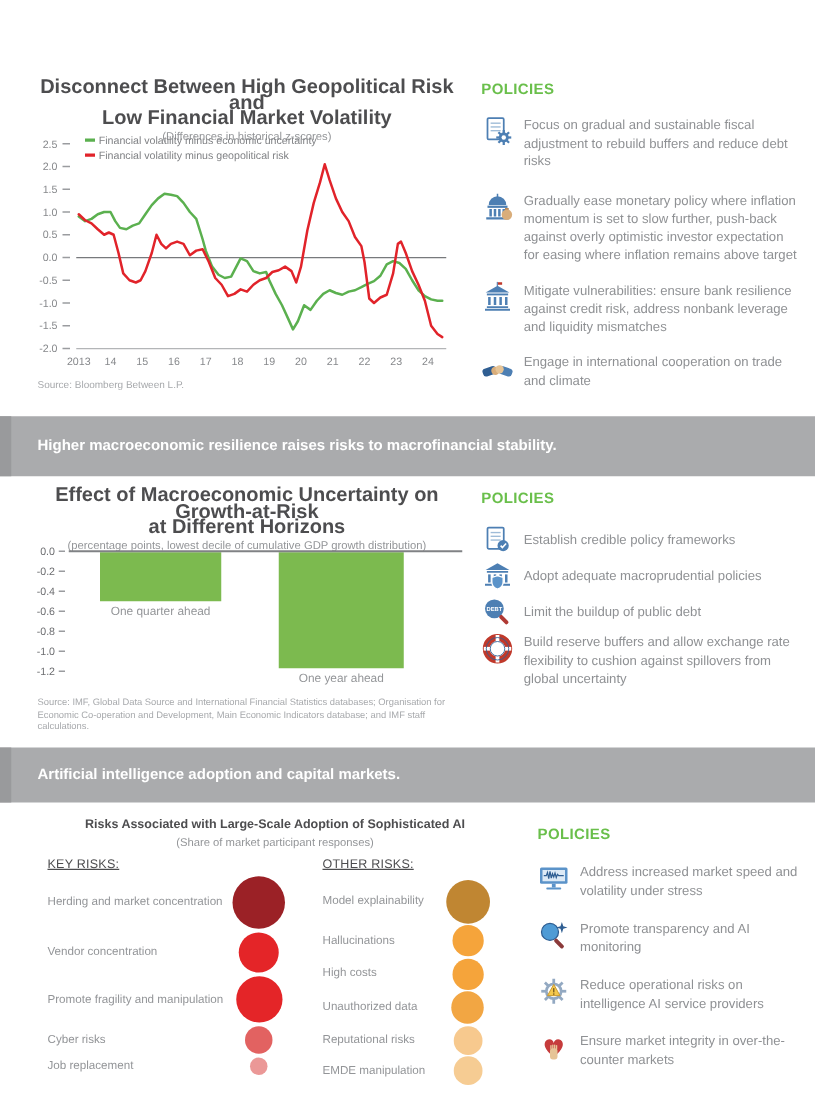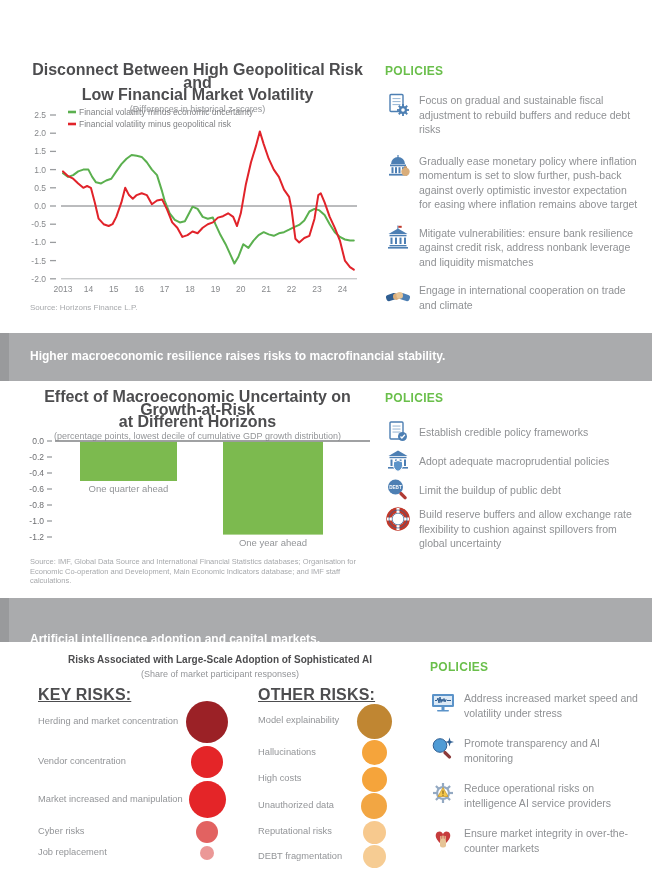--- a/index.html
+++ b/index.html
@@ -4,21 +4,21 @@
 <style>
   html,body{margin:0;padding:0;background:#fff;}
   .page{position:relative;width:652px;height:881px;background:#fff;overflow:hidden;
         font-family:"Liberation Sans",sans-serif;}
   .banner{position:absolute;left:0;width:652px;background:#aaabad;color:#fff;
           font-size:12px;font-weight:600;line-height:15px;box-sizing:border-box;}
   .banner .strip{position:absolute;left:0;top:0;bottom:0;width:9px;background:#999a9c;}
   .banner .banner-text{position:absolute;left:30px;right:20px;}
   .banner1{top:0;height:44px;}   .banner1 .banner-text{top:8px;}
   .banner2{top:333px;height:48px;}.banner2 .banner-text{top:16px;}
-  .banner3{top:598px;height:44px;}.banner3 .banner-text{top:14px;margin-top:20px;}
+  .banner3{top:598px;height:44px;}.banner3 .banner-text{top:14px;}
 
   .chart-title{font-weight:bold;font-size:16px;color:#4d4d4f;line-height:12.5px;text-align:center;}
   .chart-subtitle{font-size:9px;color:#939598;text-align:center;margin-top:2px;}
   .chart1-head{position:absolute;top:64px;left:25px;width:345px;}
   .chart2-head{position:absolute;top:391px;left:25px;width:345px;}
   .chart3-head{position:absolute;top:654px;left:25px;width:390px;}
   .chart3-head .chart-title{white-space:nowrap;font-size:10px;}
 
   #chart1-svg{position:absolute;top:105px;left:25px;}
   #chart2-svg{position:absolute;top:430px;left:25px;}
@@ -34,21 +34,21 @@
   .policies3 .policies-heading{margin-bottom:16px;}
   .policy-item{display:flex;align-items:flex-start;margin-bottom:13px;}
   .policy-icon{flex:0 0 26px;width:26px;height:26px;margin-right:8px;}
   .policy-icon svg{width:26px;height:26px;display:block;}
   .policy-text{font-size:10.5px;line-height:14.5px;color:#8f9194;padding-top:1px;}
   .policies1 .policy-item:nth-child(2){margin-bottom:16px;}
   .policies2 .policy-item{margin-bottom:3px;align-items:center;}
   .policies2 .policy-item:last-child{align-items:flex-start;}
   .policies3 .policy-item{margin-bottom:15px;}
 
-  .risk-col-heading{position:absolute;top:686px;font-size:16px;font-weight:bold;color:#4d4d4f;
+  .risk-col-heading{position:absolute;top:686px;font-size:10px;font-weight:normal;color:#4d4d4f;
                     text-decoration:underline;letter-spacing:.2px;}
   .risk-col-heading.key{left:38px;}
   .risk-col-heading.other{left:258px;}
   #bubble-layer{position:absolute;top:642px;left:0;width:652px;height:239px;}
   .risk-label{position:absolute;font-size:9.3px;color:#939598;white-space:nowrap;}
   .risk-bubble{position:absolute;border-radius:50%;}
 </style>
 </head>
 <body>
 
@@ -97,21 +97,21 @@
       <text x="266.6" y="187" text-anchor="middle" font-size="8.5" fill="#87898c" font-family="Liberation Sans, sans-serif">22</text>
       <text x="292" y="187" text-anchor="middle" font-size="8.5" fill="#87898c" font-family="Liberation Sans, sans-serif">23</text>
       <text x="317.4" y="187" text-anchor="middle" font-size="8.5" fill="#87898c" font-family="Liberation Sans, sans-serif">24</text>
       <polyline points="38.0,68.2 43.1,71.9 48.2,70.1 53.2,66.4 58.3,64.6 63.4,64.6 67.2,71.9 71.0,77.3 76.1,78.4 81.2,75.5 86.3,73.7 91.3,66.4 96.4,59.1 101.5,53.7 106.6,50.0 111.7,50.8 116.7,51.9 121.8,57.3 126.9,64.6 132.0,70.1 137.1,86.4 139.6,95.5 144.7,108.3 149.8,114.8 154.8,117.4 159.9,116.3 165.0,106.5 167.5,101.7 172.6,103.9 177.7,111.9 182.8,113.7 187.9,112.6 190.4,119.2 195.5,130.1 200.6,139.2 205.6,150.1 209.4,158.5 213.3,152.0 218.3,139.2 223.4,142.9 228.5,135.6 233.6,130.1 238.7,127.2 243.7,129.4 248.8,130.8 253.9,128.3 259.0,127.2 264.1,124.7 269.1,122.1 274.2,119.9 279.3,115.6 284.4,106.5 289.5,103.9 294.5,105.4 299.6,110.1 304.7,119.2 309.8,127.2 314.9,131.9 319.9,134.5 325.0,135.6 328.8,135.6" fill="none" stroke="#5bb04f" stroke-width="2" stroke-linejoin="round" stroke-linecap="round"></polyline>
       <line x1="43" x2="51" y1="7" y2="7" stroke="#5bb04f" stroke-width="2.6"></line>
       <text x="54" y="10" font-size="8.5" fill="#808285" font-family="Liberation Sans, sans-serif">Financial volatility minus economic uncertainty</text>
       <polyline points="38.0,66.4 43.1,71.2 48.2,73.7 53.2,78.4 58.3,82.8 62.1,81.0 65.9,82.8 69.8,97.4 73.6,113.7 78.6,119.2 83.7,121.0 87.5,119.2 91.3,111.9 96.4,97.4 100.2,82.8 104.0,90.1 107.8,93.7 111.7,90.1 116.7,88.3 121.8,90.1 126.9,99.2 132.0,95.5 137.1,94.4 142.1,104.6 147.2,117.4 152.3,122.8 157.4,131.9 162.5,130.1 167.5,126.5 172.6,128.3 177.7,122.8 182.8,119.2 187.9,117.4 192.9,112.6 198.0,111.2 203.1,108.3 208.2,111.9 212.0,121.0 215.8,108.3 220.9,79.2 226.0,57.3 231.0,40.9 234.8,26.4 238.7,39.1 243.7,53.7 248.8,64.6 253.9,71.9 259.0,84.6 264.1,91.9 266.6,104.6 270.4,133.8 274.2,137.4 279.3,133.0 284.4,130.8 289.5,113.7 293.3,90.1 295.8,88.3 299.6,97.4 304.7,111.9 309.8,122.8 314.9,135.6 319.9,155.6 325.0,162.2 328.8,164.7" fill="none" stroke="#e1232a" stroke-width="2" stroke-linejoin="round" stroke-linecap="round"></polyline>
       <line x1="43" x2="51" y1="19" y2="19" stroke="#e1232a" stroke-width="2.6"></line>
       <text x="54" y="22" font-size="8.5" fill="#808285" font-family="Liberation Sans, sans-serif">Financial volatility minus geopolitical risk</text>
     </svg>
-  <div class="source source1">Source: Horizons Finance L.P.</div>
+  <div class="source source1">Source: Bloomberg Between L.P.</div>
 
   <div class="policies policies1">
     <div class="policies-heading">POLICIES</div>
     <div class="policy-item">
       <span class="policy-icon">
         <svg viewBox="0 0 26 26">
             <rect x="5" y="2.5" width="13" height="17" rx="1" fill="#fff" stroke="#4d7fb3" stroke-width="1.4"></rect>
             <rect x="7.5" y="6" width="8" height="1.1" fill="#9fbcd8"></rect>
             <rect x="7.5" y="9" width="8" height="1.1" fill="#9fbcd8"></rect>
             <rect x="7.5" y="12" width="8" height="1.1" fill="#9fbcd8"></rect>
@@ -274,37 +274,37 @@
     <div class="chart-title">Risks Associated with Large-Scale Adoption of Sophisticated AI</div>
     <div class="chart-subtitle">(Share of market participant responses)</div>
   </div>
   <div class="risk-col-heading key">KEY RISKS:</div>
   <div class="risk-col-heading other">OTHER RISKS:</div>
   <div id="bubble-layer">
       <div class="risk-label" style="left: 38px; top: 74px;">Herding and market concentration</div>
       <div class="risk-bubble" style="left: 186px; top: 59px; height: 42px; width: 42px; background: rgb(155, 33, 38);"></div>
       <div class="risk-label" style="left: 38px; top: 114px;">Vendor concentration</div>
       <div class="risk-bubble" style="left: 191px; top: 104px; height: 32px; width: 32px; background: rgb(228, 37, 40);"></div>
-      <div class="risk-label" style="left: 38px; top: 151.5px;">Market increased and manipulation</div>
+      <div class="risk-label" style="left: 38px; top: 151.5px;">Promote fragility and manipulation</div>
       <div class="risk-bubble" style="left: 188.5px; top: 139px; height: 37px; width: 37px; background: rgb(228, 37, 40);"></div>
       <div class="risk-label" style="left: 38px; top: 184px;">Cyber risks</div>
       <div class="risk-bubble" style="left: 196px; top: 179px; height: 22px; width: 22px; background: rgb(226, 98, 97);"></div>
       <div class="risk-label" style="left: 38px; top: 205px;">Job replacement</div>
       <div class="risk-bubble" style="left: 200px; top: 204px; height: 14px; width: 14px; background: rgb(235, 152, 151);"></div>
       <div class="risk-label" style="left: 258px; top: 73px;">Model explainability</div>
       <div class="risk-bubble" style="left: 356.5px; top: 61.5px; height: 35px; width: 35px; background: rgb(192, 134, 50);"></div>
       <div class="risk-label" style="left: 258px; top: 104.5px;">Hallucinations</div>
       <div class="risk-bubble" style="left: 361.5px; top: 98px; height: 25px; width: 25px; background: rgb(245, 164, 59);"></div>
       <div class="risk-label" style="left: 258px; top: 131px;">High costs</div>
       <div class="risk-bubble" style="left: 361.5px; top: 124.5px; height: 25px; width: 25px; background: rgb(245, 164, 59);"></div>
       <div class="risk-label" style="left: 258px; top: 158px;">Unauthorized data</div>
       <div class="risk-bubble" style="left: 361px; top: 151px; height: 26px; width: 26px; background: rgb(242, 166, 67);"></div>
       <div class="risk-label" style="left: 258px; top: 184px;">Reputational risks</div>
       <div class="risk-bubble" style="left: 362.5px; top: 178.5px; height: 23px; width: 23px; background: rgb(247, 201, 142);"></div>
-      <div class="risk-label" style="left: 258px; top: 208.5px;">DEBT fragmentation</div>
+      <div class="risk-label" style="left: 258px; top: 208.5px;">EMDE manipulation</div>
       <div class="risk-bubble" style="left: 362.5px; top: 203px; height: 23px; width: 23px; background: rgb(246, 204, 147);"></div>
     </div>
 
   <div class="policies policies3">
     <div class="policies-heading">POLICIES</div>
     <div class="policy-item">
       <span class="policy-icon">
         <svg viewBox="0 0 26 26">
             <rect x="2" y="4" width="22" height="13" rx="1.2" fill="#5b93c9"></rect>
             <rect x="4" y="6" width="18" height="9" fill="#ddeaf6"></rect>

